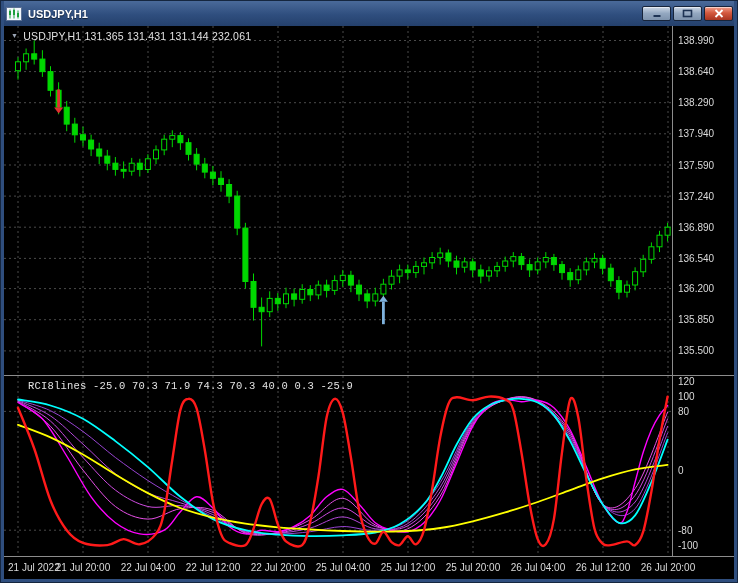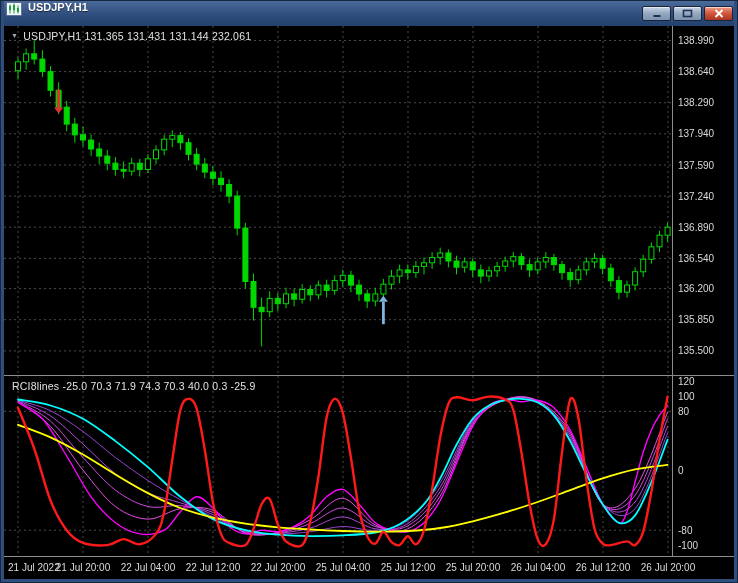--- a/index.html
+++ b/index.html
@@ -1,43 +1,43 @@
 <!DOCTYPE html>
 <html><head>
 <meta charset="utf-8">
 <style>
   html,body{margin:0;padding:0;background:#c8c8c8;font-family:"Liberation Sans",sans-serif;}
   .window{
     position:relative;width:738px;height:583px;box-sizing:border-box;
     background:#2f4e7e;border:1px solid #15263f;padding:0 3px 3px 3px;
   }
   .titlebar{
-    height:25px;display:flex;
+    height:25px;display:flex;align-items:center;
     background:linear-gradient(180deg,#4a6a9a 0%,#2f4e7e 55%,#24406c 100%);
     user-select:none;
   }
   .app-icon{width:18px;height:15px;margin:0 4px 0 2px;display:inline-flex;align-items:center;}
   .title{color:#ffffff;font-size:11px;font-weight:bold;text-shadow:0 1px 1px rgba(0,0,0,.6);flex:1;}
   .controls{display:flex;align-items:center;margin-right:1px;}
   .btn{
     width:29px;height:15px;margin-left:2px;border:1px solid #17243a;border-radius:2px;
     display:inline-flex;align-items:center;justify-content:center;padding:0;cursor:default;
     background:linear-gradient(180deg,#ccd7e6 0%,#93a7c0 50%,#7e93ad 100%);
     box-shadow:inset 0 1px 0 rgba(255,255,255,.55);
   }
   .btn.close{background:linear-gradient(180deg,#f2a08c 0%,#d4593f 45%,#a83420 100%);}
   .client{position:relative;width:730px;height:553px;background:#000;overflow:hidden;}
   .ohlc{
     position:absolute;left:7px;top:4px;color:#e2e2e2;font-size:10.5px;letter-spacing:.2px;
     pointer-events:none;white-space:nowrap;
   }
   .ohlc .caret{color:#9aa4b4;font-size:7px;margin-right:5px;vertical-align:2px;pointer-events:auto;}
   .indlabel{
-    position:absolute;left:8px;top:354px;color:#e2e2e2;font-size:10.5px;letter-spacing:.2px;
-    pointer-events:none;white-space:nowrap;
+    position:absolute;left:24px;top:354px;color:#e2e2e2;font-size:10.5px;letter-spacing:.2px;
+    pointer-events:none;white-space:nowrap;font-family:Liberation Mono, monospace;
   }
 </style>
 </head>
 <body>
 
 <div class="window">
   <div class="titlebar">
     <span class="app-icon">
       <svg width="16" height="14">
         <rect x="0.5" y="0.5" width="15" height="13" fill="#f3f7fc" stroke="#5e7396"></rect>

